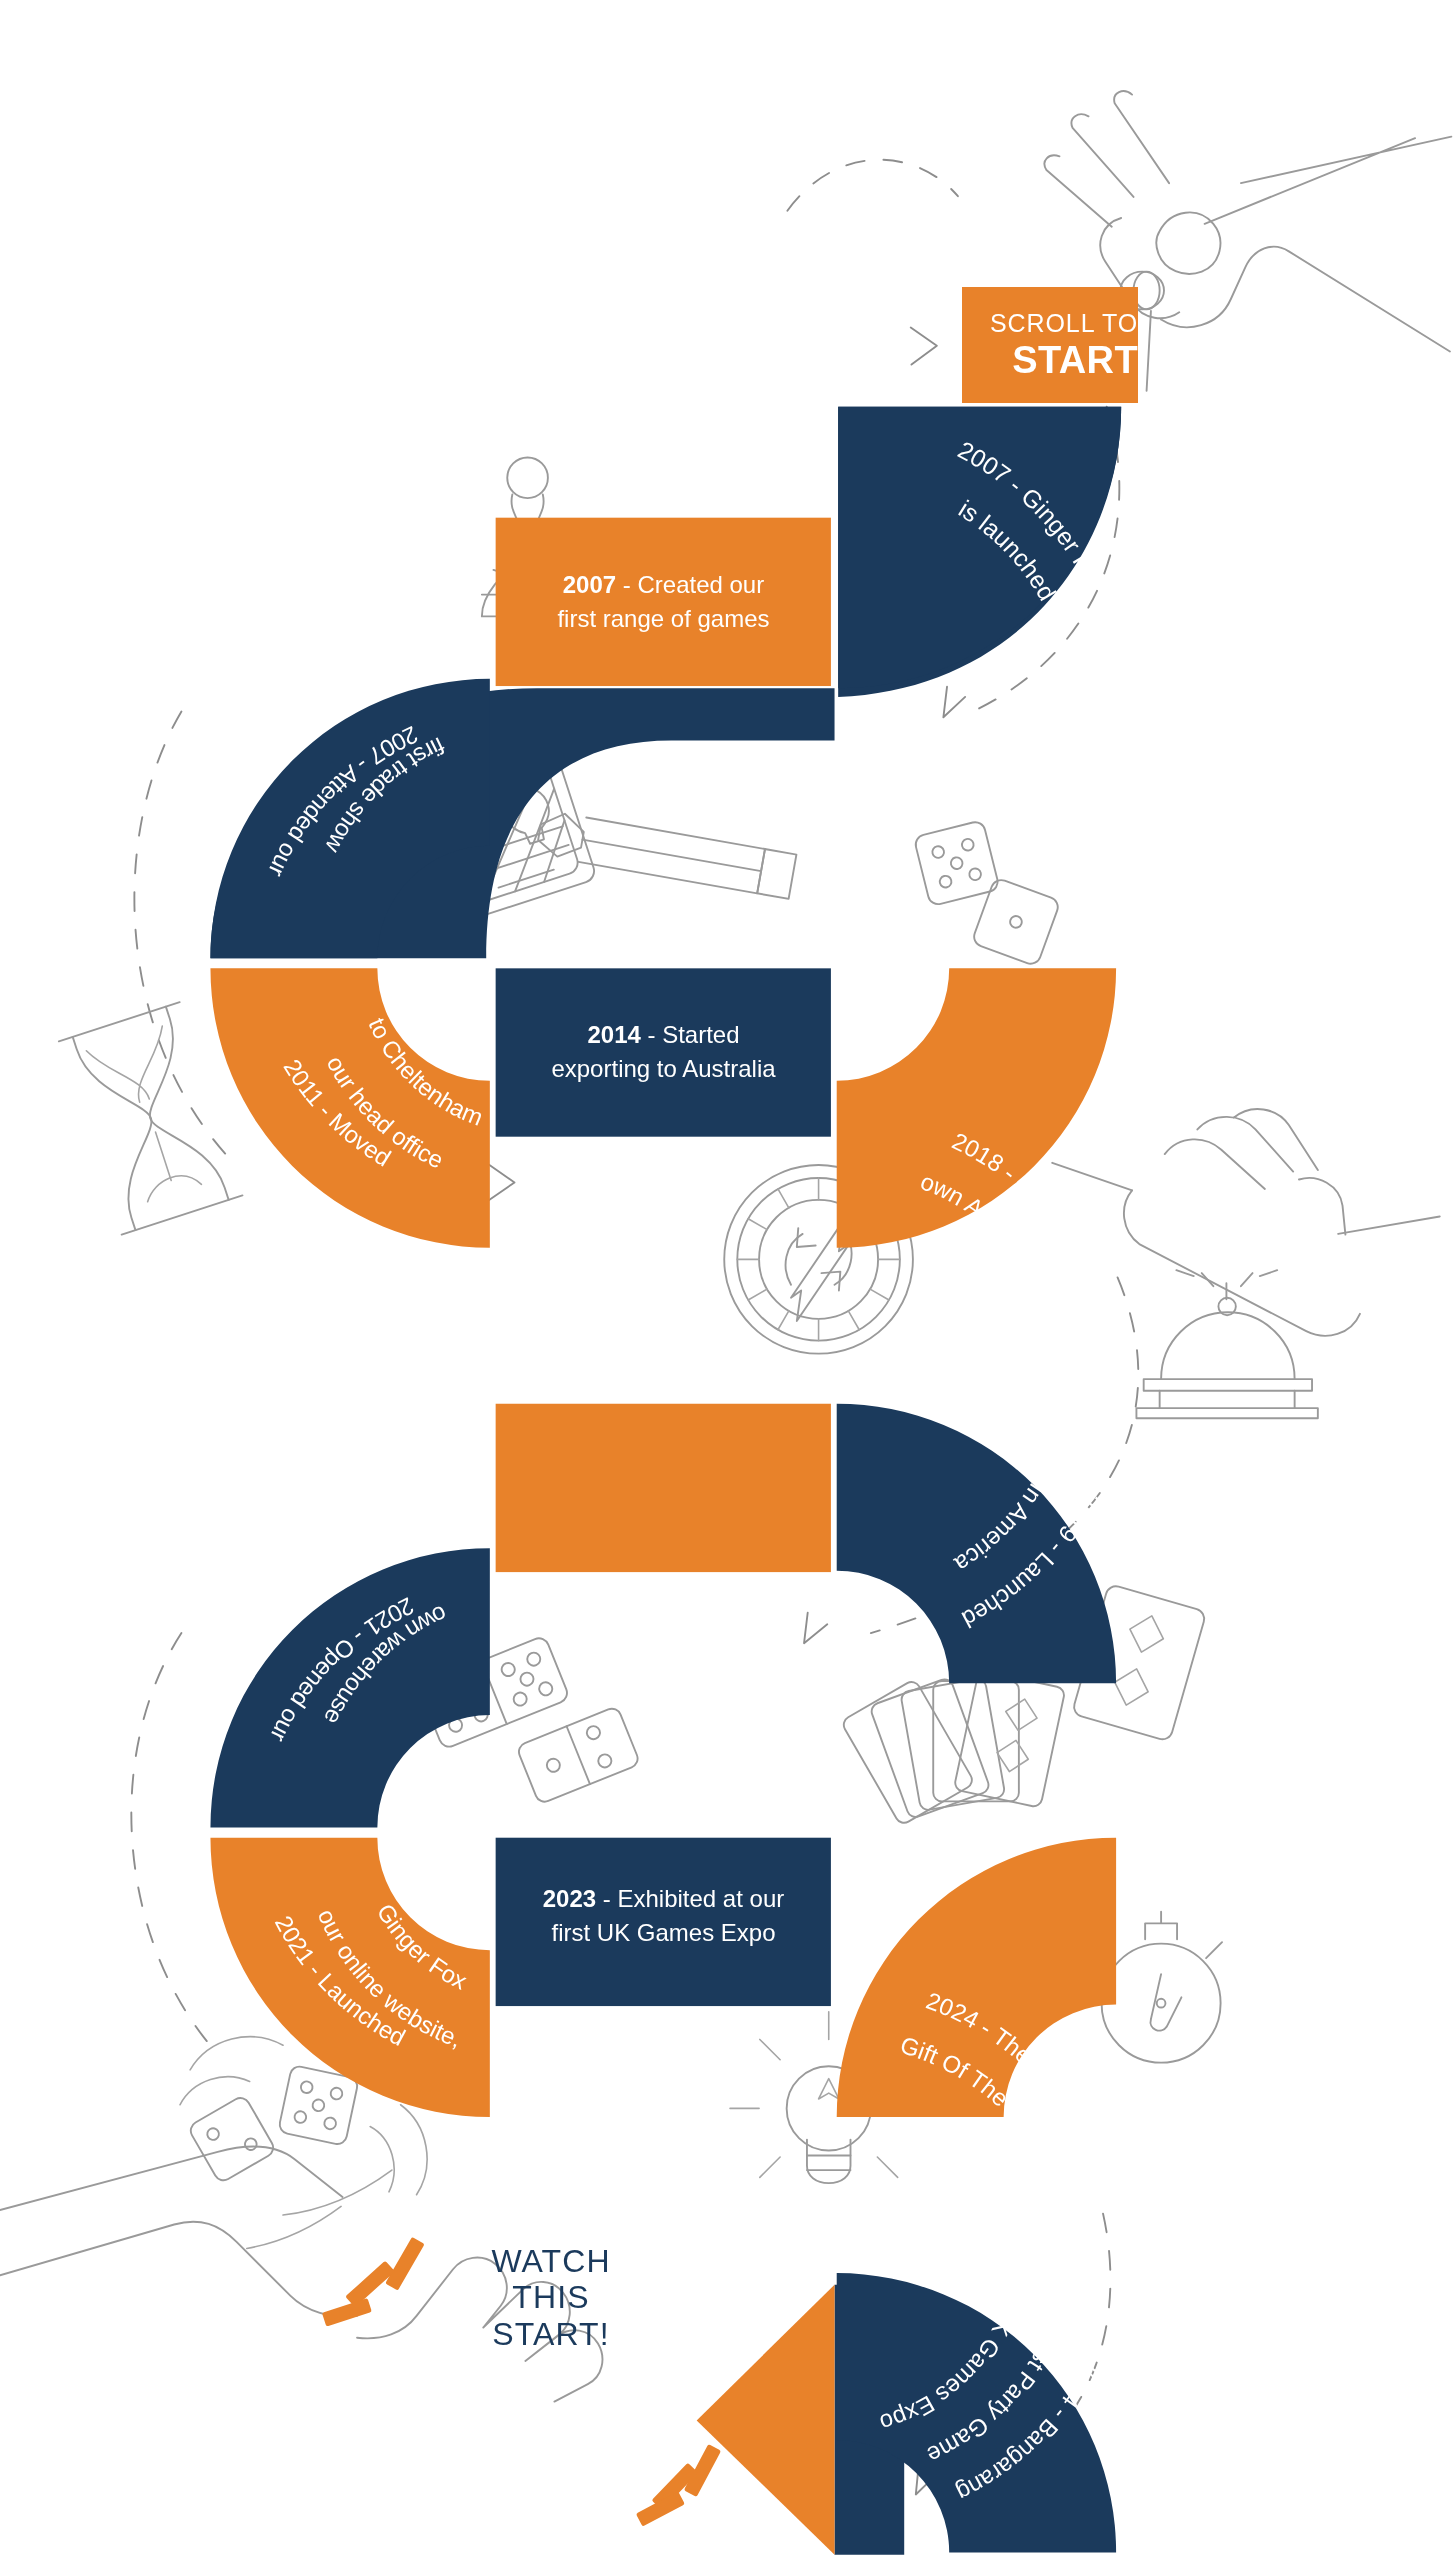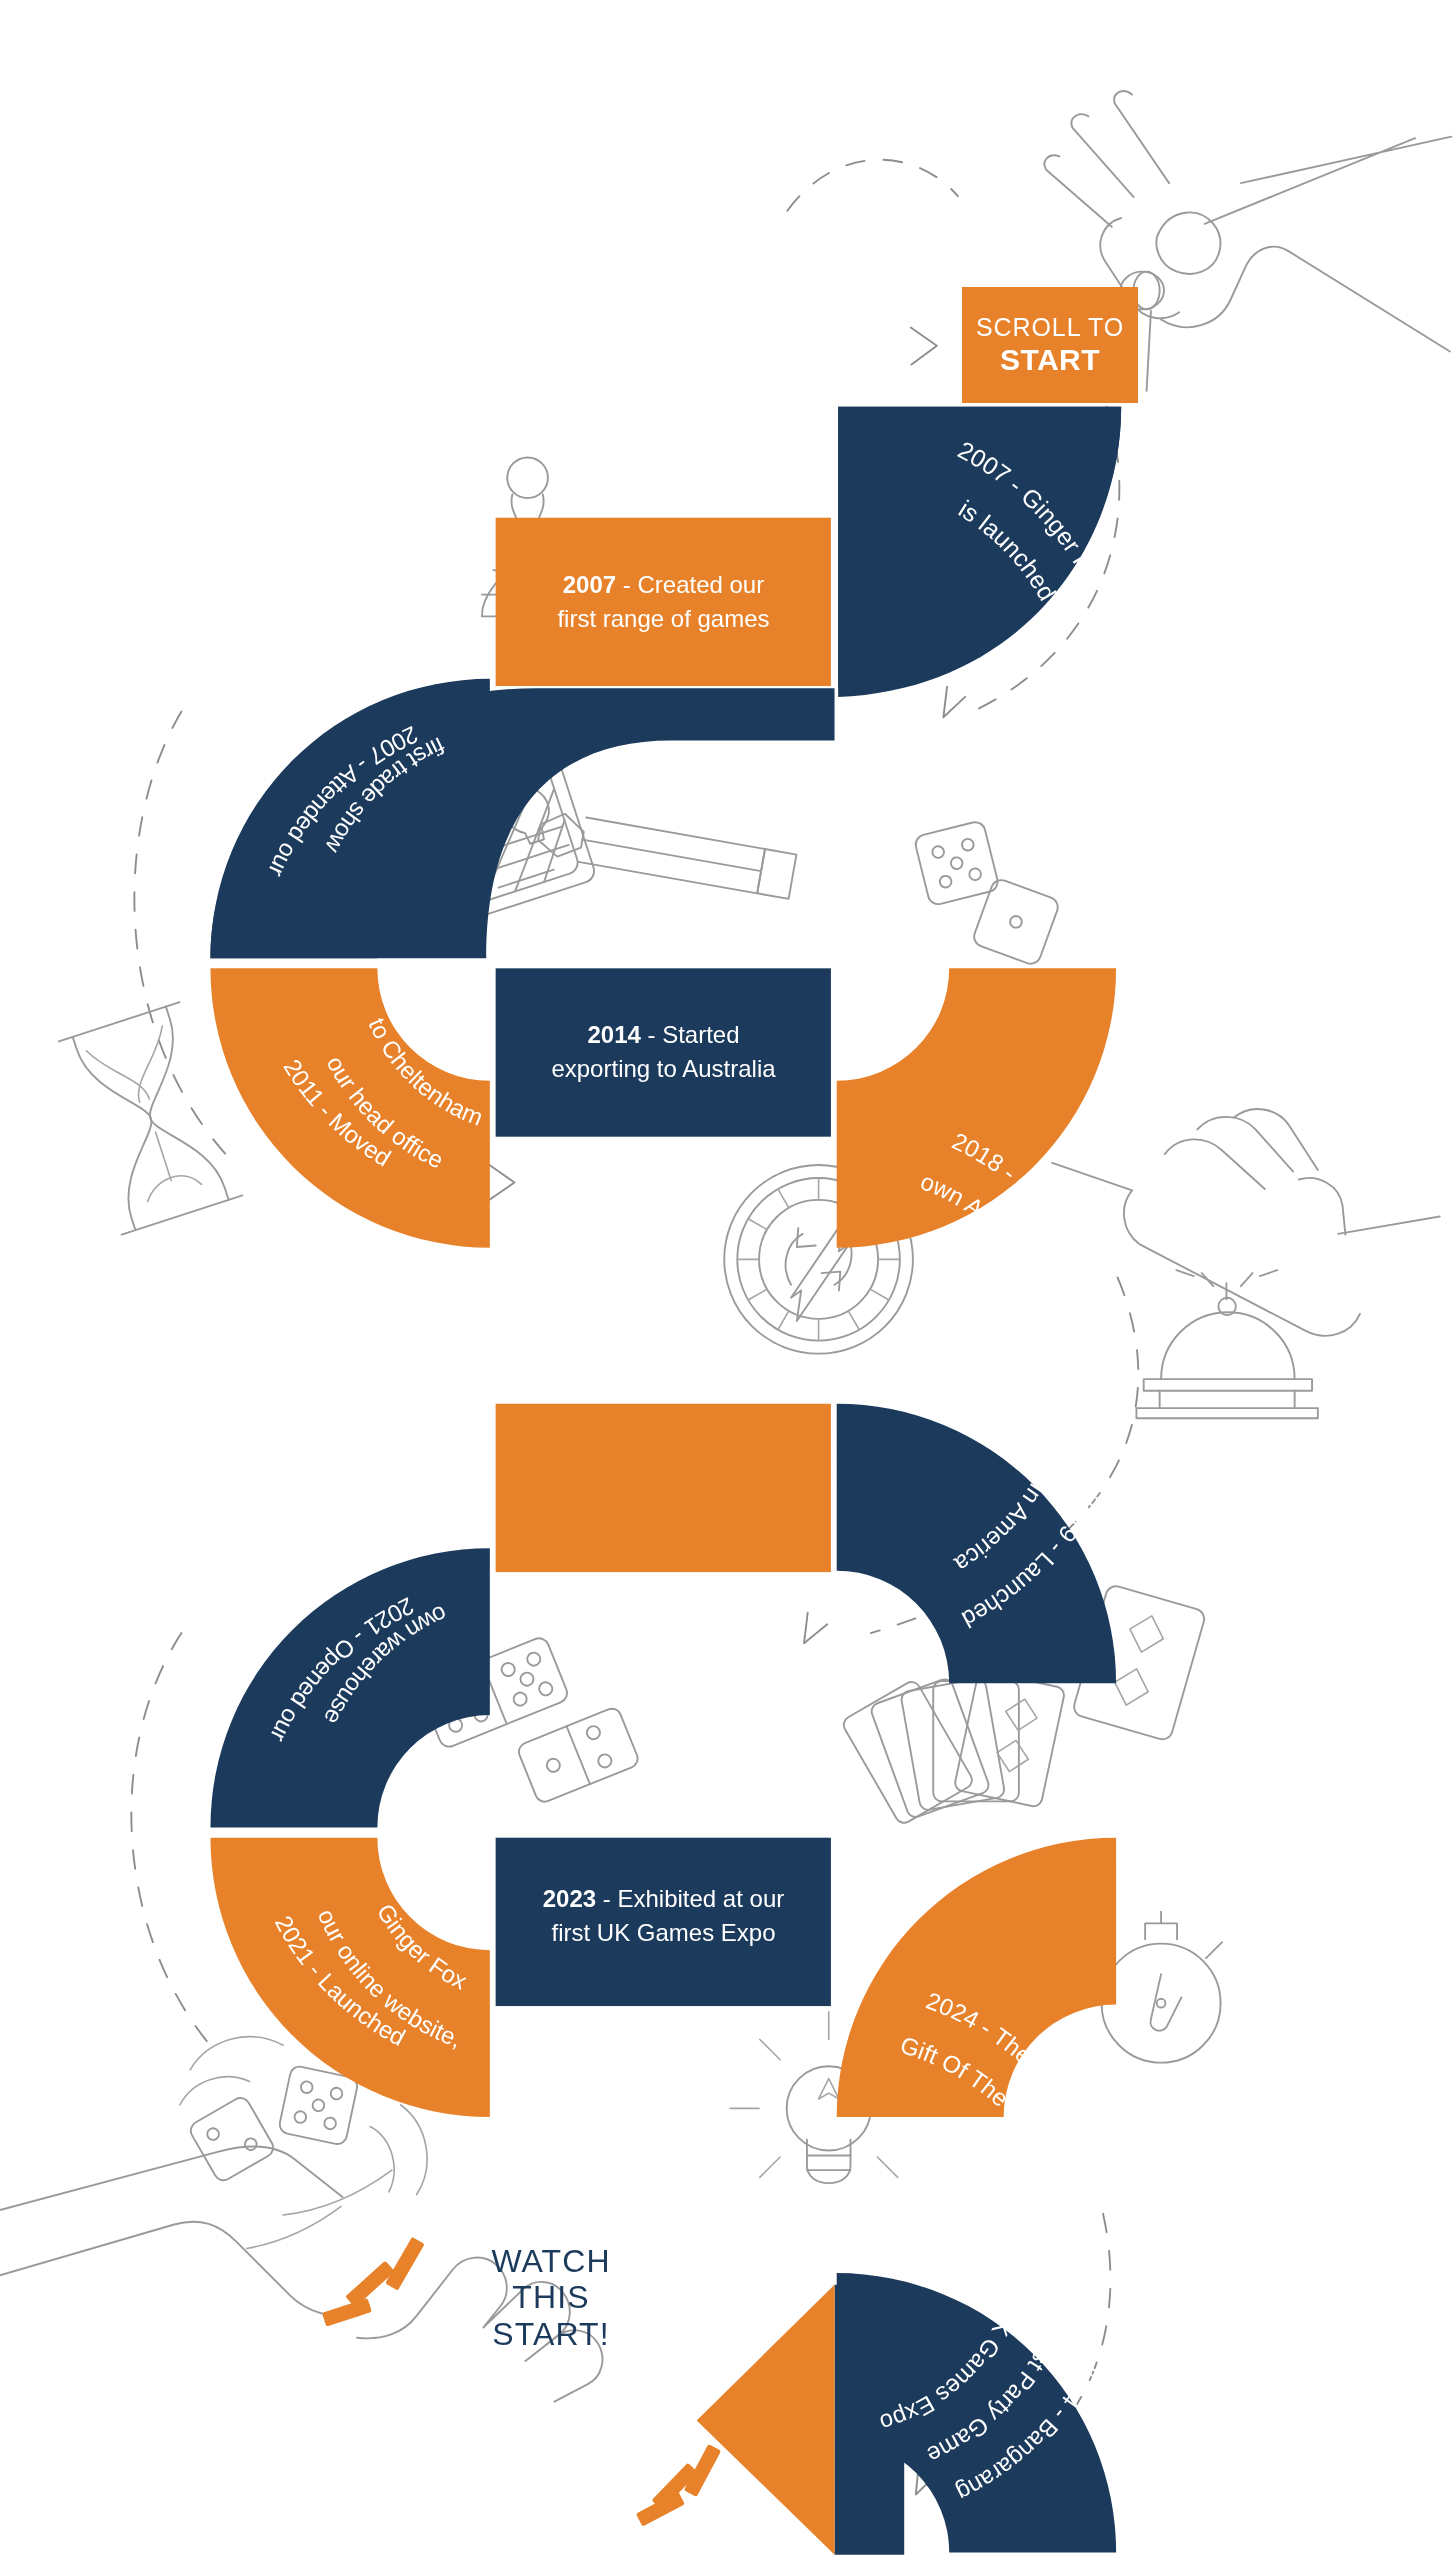--- a/index.html
+++ b/index.html
@@ -8,25 +8,25 @@
     width:1455px;height:2576px;position:relative;overflow:hidden;
   }
   #stage{position:absolute;left:0;top:0;width:1455px;height:2576px;}
   svg.layer{position:absolute;left:0;top:0;width:1455px;height:2576px;overflow:visible;}
   #deco{z-index:1}
   #path{z-index:2}
   .seg-text{fill:#ffffff;font-family:"Liberation Sans",sans-serif;}
   
   .start-badge{
     position:absolute;z-index:4;background:#E8822A;color:#fff;
-    display:flex;flex-direction:column;align-items:center;justify-content:center;
+    display:flex;flex-direction:column;align-items:flex-end;justify-content:center;
     font-family:"Liberation Sans",sans-serif;line-height:1;
   }
   .start-badge .l1{font-size:25px;letter-spacing:0.9px;font-weight:400;margin-bottom:5.1px;}
-  .start-badge .l2{font-size:30px;font-weight:700;letter-spacing:0.4px;}
+  .start-badge .l2{font-size:38px;font-weight:700;letter-spacing:0.4px;}
   
   .wts{
     position:absolute;z-index:5;color:#1B3A5C;
     font-family:"Liberation Sans",sans-serif;
     text-align:center;line-height:1.14;font-weight:400;
     letter-spacing:1.1px;
   }
   .wts div{font-size:32px;white-space:nowrap;}
   .straight-label{
     position:absolute;z-index:4;color:#fff;text-align:center;

